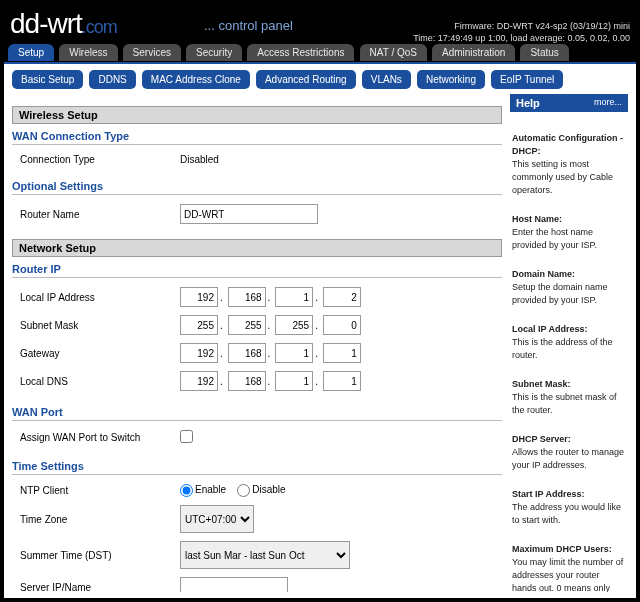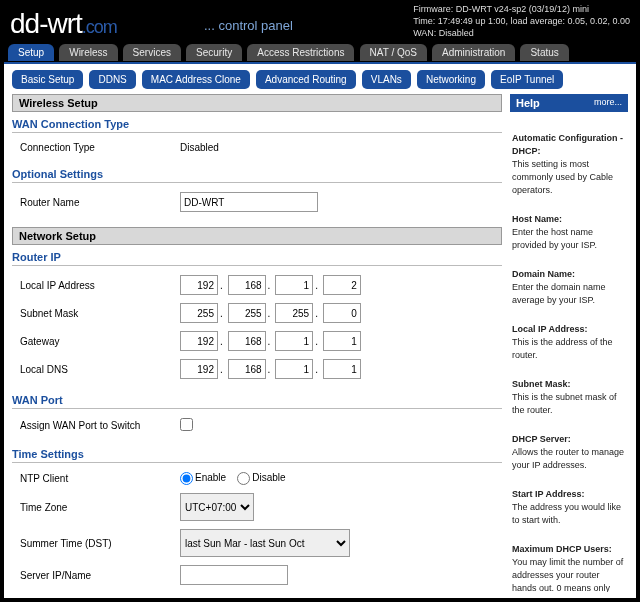--- a/index.html
+++ b/index.html
@@ -3,32 +3,32 @@
 <meta charset="utf-8">
 <style>
   html,body{margin:0;padding:0;font-family:Verdana,Arial,sans-serif;font-size:11px;background:#fff;color:#000}
   #wrap{width:640px;height:602px;background:#000;position:relative;overflow:hidden}
   
   #hdr{height:44px;background:#000;color:#fff;position:relative}
   #logo{position:absolute;left:10px;top:8px;font-family:Verdana,sans-serif;font-weight:300;letter-spacing:-1px}
   #logo .dd{font-size:28px;color:#fff}
   #logo .com{font-size:18px;color:#2a5aa8}
   #cp{position:absolute;left:204px;top:18px;color:#7ea6d8;font-size:13px;font-family:Verdana,sans-serif}
-  #hdr-right{position:absolute;right:10px;top:3px;color:#ddd;font-size:9px;line-height:12px}
+  #hdr-right{position:absolute;right:10px;top:20px;text-align:right;color:#ddd;font-size:9px;line-height:12px}
   
   #tabs1{position:absolute;top:44px;left:0;right:0;height:28px;background:#000;padding-left:8px}
   #tabs1 .tab{display:inline-block;background:#4a4a4a;color:#e8e8e8;font-size:10px;padding:3px 10px;border-top-left-radius:6px;border-top-right-radius:6px;margin-right:2px;cursor:pointer}
   #tabs1 .tab.sel{background:#1b4f9e;color:#fff}
   
   #panel{position:absolute;top:62px;left:4px;right:4px;bottom:4px;background:#fff;border-top:2px solid #1b4f9e}
   
   #tabs2{background:#fff;padding:6px 8px 4px 8px}
   #tabs2 .stab{display:inline-block;background:#1b4f9e;color:#fff;font-size:10px;padding:4px 9px;border-radius:5px;margin-right:3px;cursor:pointer}
   #main{position:absolute;top:30px;left:8px;right:8px;bottom:6px}
-  #leftcol{position:absolute;left:0;top:0;width:490px;bottom:0;overflow:hidden}
+  #leftcol{position:absolute;left:0;top:12px;width:490px;bottom:0;overflow:hidden}
   #rightcol{position:absolute;left:498px;right:0;top:0;bottom:0;overflow:hidden}
   
   .secbar{background:#d8d8d8;border:1px solid #999;font-weight:bold;font-size:11px;padding:2px 6px;margin-bottom:6px}
   
   .group{margin:4px 0 10px 0}
   .group-title{color:#1b4f9e;font-weight:bold;font-size:11px;border-bottom:1px solid #bbb;padding-bottom:2px;margin-bottom:6px}
   .row{display:flex;align-items:center;padding:3px 0 5px 8px;font-size:10px}
   .row .lbl{width:160px}
   .row .val{flex:1}
   .oct{width:30px;text-align:right;font-size:10px;height:16px;padding:1px 3px;border:1px solid #999}
@@ -186,21 +186,21 @@
     </div>
 
     <div id="rightcol">
       <div class="helpbar">
         <span>Help</span>
         <span class="more">more...</span>
       </div>
       <div class="helpbody" id="helpbody">
             <p><b>Automatic Configuration - DHCP:</b><br><span>This setting is most commonly used by Cable operators.</span></p>
             <p><b>Host Name:</b><br><span>Enter the host name provided by your ISP.</span></p>
-            <p><b>Domain Name:</b><br><span>Enter the domain name average by your ISP.</span></p>
+            <p><b>Domain Name:</b><br><span>Setup the domain name provided by your ISP.</span></p>
             <p><b>Local IP Address:</b><br><span>This is the address of the router.</span></p>
             <p><b>Subnet Mask:</b><br><span>This is the subnet mask of the router.</span></p>
             <p><b>DHCP Server:</b><br><span>Allows the router to manage your IP addresses.</span></p>
             <p><b>Start IP Address:</b><br><span>The address you would like to start with.</span></p>
             <p><b>Maximum DHCP Users:</b><br><span>You may limit the number of addresses your router hands out. 0 means only predefined static leases will be handed out.</span></p>
             <p><b>Time Settings:</b><br><span>Choose the time zone you are in and Summer Time (DST) period. The router can use local time or UTC time.</span></p>
           </div>
     </div>
   </div>
 </div>

